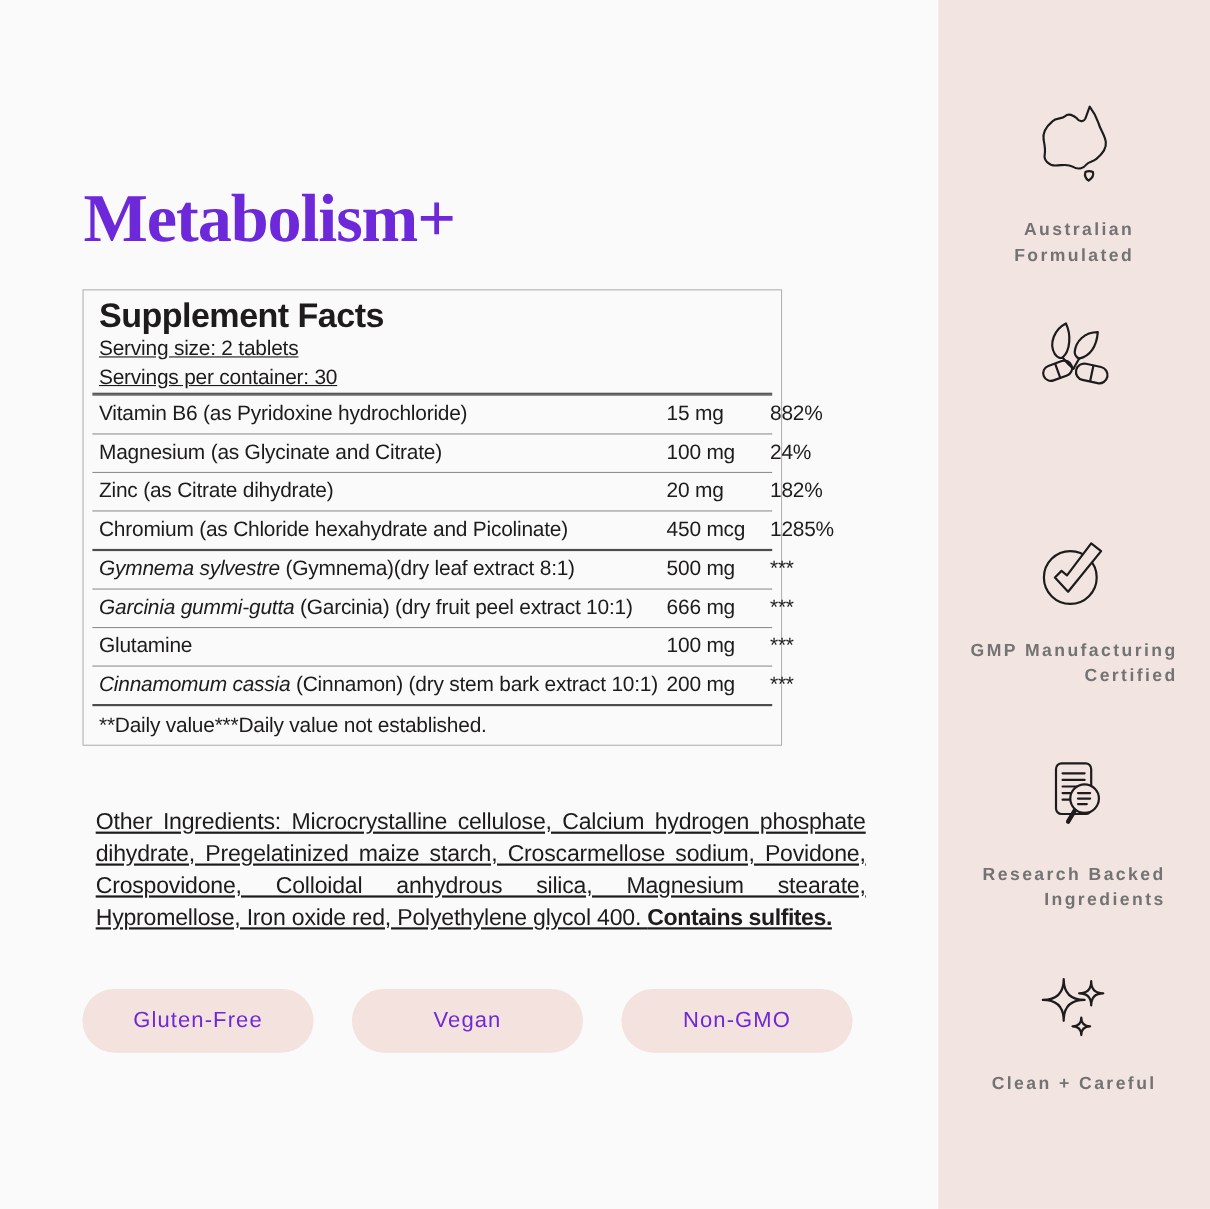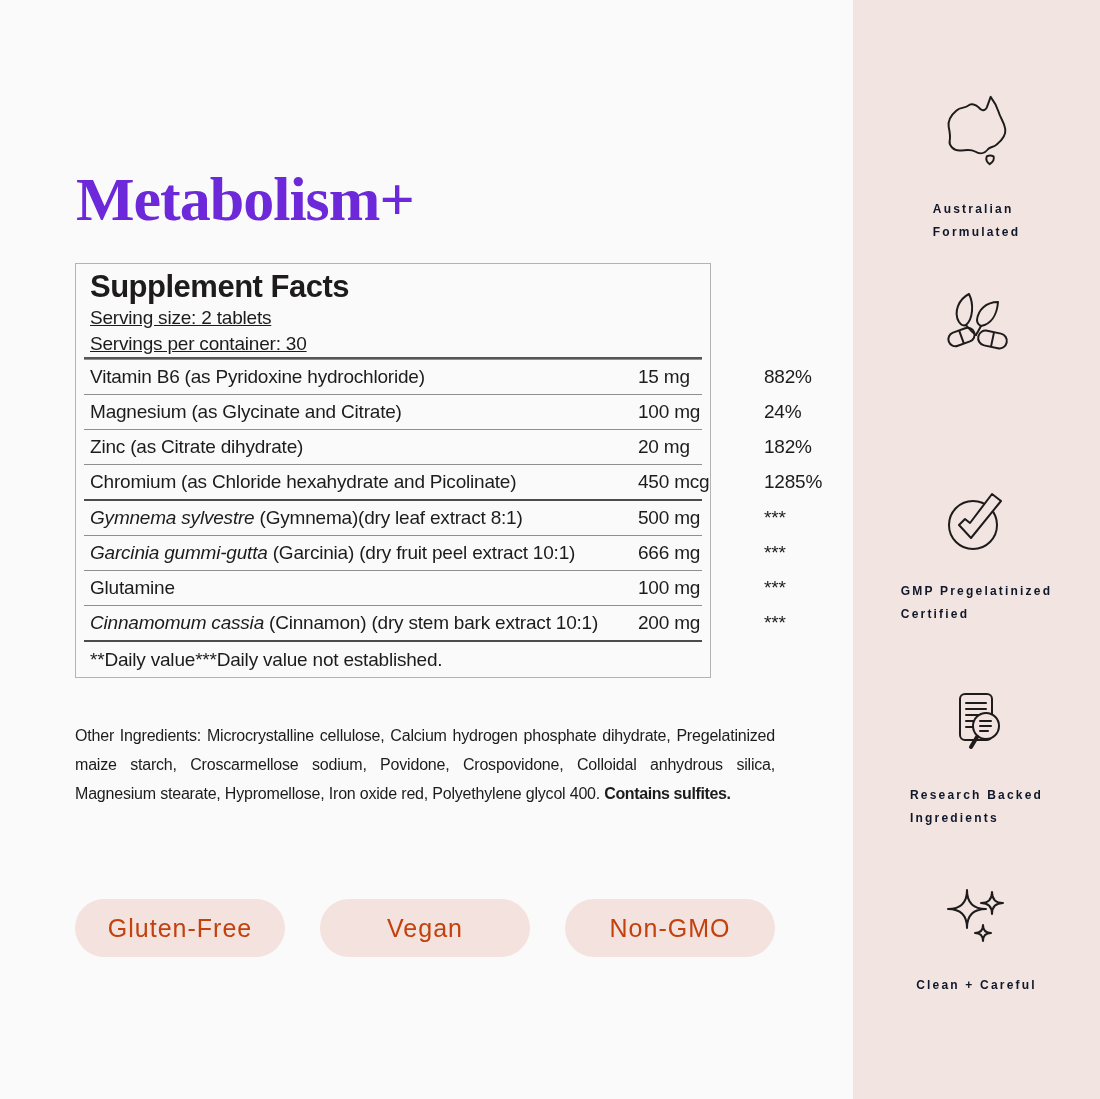--- a/index.html
+++ b/index.html
@@ -5,21 +5,21 @@
   html,body{margin:0;padding:0;}
   body{
     width:1100px;height:1099px;position:relative;overflow:hidden;
     background:#fafafa;color:#1d1b1b;
     font-family:"Liberation Sans", sans-serif;
   }
   
   .sidebar{position:absolute;left:853px;top:0;width:247px;height:1099px;background:#f2e4e0;}
   .feature{position:absolute;left:0;width:247px;display:flex;flex-direction:column;align-items:center;}
   .feature svg{display:block;stroke:#1d1b1b;fill:none;stroke-width:2;stroke-linecap:round;stroke-linejoin:round;}
-  .flabel{margin-top:28px;text-align:left;font-size:12px;font-weight:bold;letter-spacing:2.2px;line-height:23px;color:#0f172a;}
+  .flabel{margin-top:28px;text-align:right;font-size:16px;font-weight:bold;letter-spacing:2.2px;line-height:23px;color:#737373;}
   .f1{top:92px}.f2{top:290px}.f3{top:488px}.f4{top:690px}.f5{top:884px}
   
   .title{
     position:absolute;left:76px;top:122px;
     font-family:"Liberation Serif", serif;font-weight:bold;
     font-size:62px;color:#6d28d9;letter-spacing:-1px;
   }
   
   .sf-box{position:absolute;left:75px;top:263px;width:636px;border:1px solid #b5b2af;box-sizing:border-box;letter-spacing:-0.2px;}
   .sf-head{padding:4px 14px 0 14px;}
@@ -27,35 +27,35 @@
   .sf-serving{margin:0;font-size:19px;line-height:26px;text-decoration:underline;}
   .rule{margin:0 8px;}
   .rule-sm{border-top:1px solid #8f8f8f;}
   .rule-md{border-top:2px solid #565656;}
   .rule-lg{border-top:2px solid #4c4c4c;}
   .sf-row,.sf-colhead{
     display:grid;grid-template-columns:516px 94px auto;align-items:center;
     margin:0 8px;padding-left:6px;font-size:19px;
   }
   .sf-colhead{height:36px;font-weight:bold;}
-  .sf-row{height:34px;gap:32px;}
+  .sf-row{height:34px;}
   .sf-row .it{font-style:italic;margin-top:32px;}
   .sf-foot{margin:0 8px;padding-left:6px;height:35px;display:flex;gap:0;align-items:center;font-size:19px;}
   
   .other{
-    position:absolute;left:75px;top:721px;width:700px;margin:0;
-    font-size:16px;line-height:29px;text-align:justify;letter-spacing:-0.2px;
+    position:absolute;left:75px;top:721px;width:700px;margin:12px;
+    font-size:21px;line-height:29px;text-align:justify;letter-spacing:-0.2px;text-decoration:underline;
   }
   .other strong{letter-spacing:-0.4px;}
   
   .badges{position:absolute;left:75px;top:899px;width:700px;display:flex;justify-content:space-between;}
   .badge{
     width:210px;height:58px;border-radius:29px;background:#f3e2dd;
     display:flex;align-items:center;justify-content:center;
-    font-size:25px;letter-spacing:1px;color:#c2410c;
+    font-size:20px;letter-spacing:1px;color:#6d28d9;
   }
 </style>
 </head>
 <body>
 
 <h1 class="title">Metabolism+</h1>
 
 <section class="sf-box">
   <div class="sf-head">
     <h2>Supplement Facts</h2>
@@ -163,21 +163,21 @@
       <line x1="52.5" y1="43" x2="52.5" y2="56" transform="rotate(12 52.5 49.5)"></line>
     </svg>
   </div>
 
   <div class="feature f3">
     <svg width="68" height="64" viewBox="0 0 68 64">
       <circle cx="30" cy="37" r="24"></circle>
       <path d="M16,37 L28,50 L58,13 L49,6 L27,35 L22,31 Z" fill="#f2e4e0"></path>
     </svg>
     <div class="flabel">
-      <div>GMP Pregelatinized</div>
+      <div>GMP Manufacturing</div>
       <div>Certified</div>
     </div>
   </div>
 
   <div class="feature f4">
     <svg width="62" height="66" viewBox="0 0 62 66">
       <rect x="14" y="4" width="32" height="46" rx="5"></rect>
       <line x1="20" y1="13" x2="40" y2="13"></line>
       <line x1="20" y1="19" x2="40" y2="19"></line>
       <line x1="20" y1="25" x2="40" y2="25"></line>

